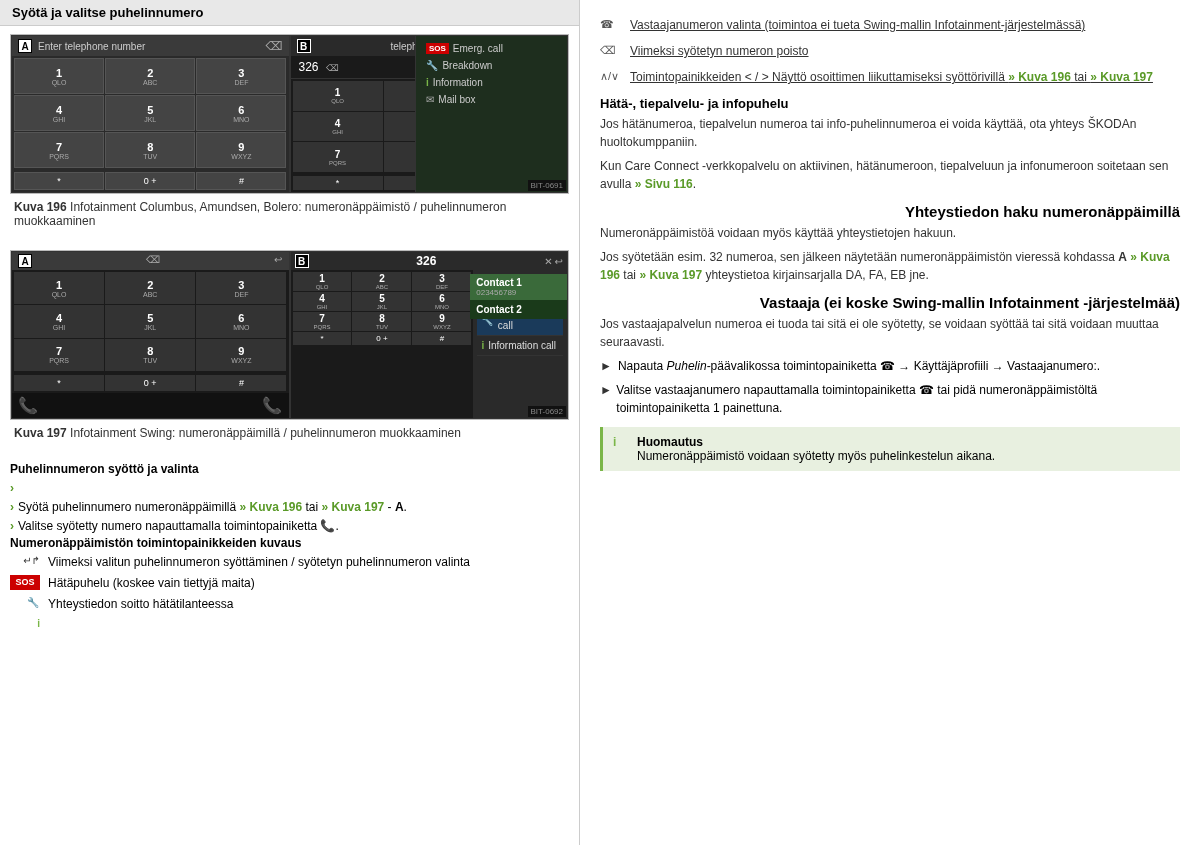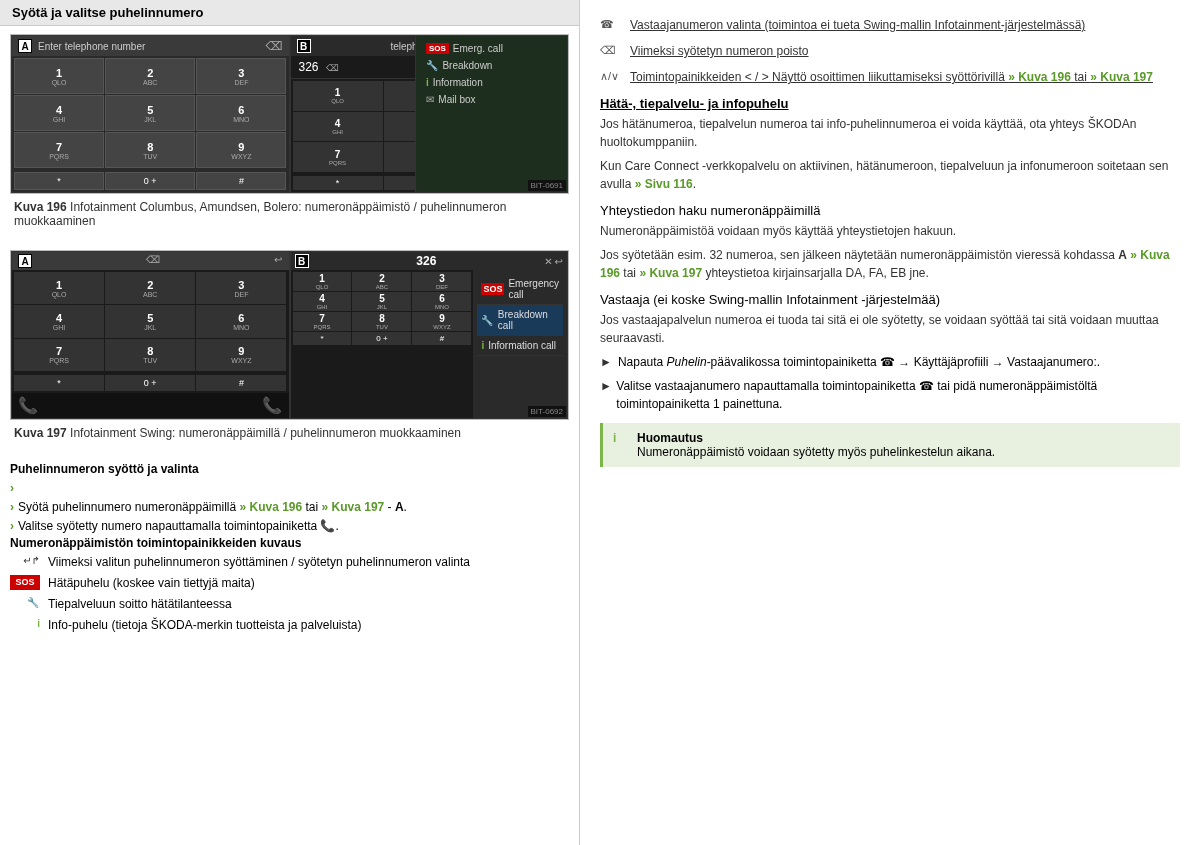--- a/index.html
+++ b/index.html
@@ -275,33 +275,33 @@
     .right-text {
       flex: 1;
       color: #333;
       text-decoration: underline;
     }
     .right-section h4 {
       font-weight: bold;
       font-size: 13px;
       margin-bottom: 4px;
       margin-top: 10px;
-      text-decoration: underline;
     }
     .right-section p {
       font-size: 12px;
       line-height: 1.5;
       margin-bottom: 6px;
       color: #333;
     }
     .right-section h3 {
-      font-weight: normal;
-      font-size: 13px;
+      font-weight: bold;
+      font-size: 15px;
       margin-bottom: 4px;
       margin-top: 10px;
+      text-align: right;
     }
     .bullet-item {
       display: flex;
       gap: 6px;
       font-size: 12px;
       line-height: 1.5;
       margin-bottom: 6px;
     }
     .bullet-sym {
       color: #333;
@@ -635,20 +635,30 @@
                 <span style="font-size:10px;color:#7ab648;">🔧</span>
                 <span>Breakdown call</span>
               </div>
               <div class="swing-menu-item">
                 <span style="font-size:10px;color:#7ab648;font-weight:bold;">i</span>
                 <span>Information call</span>
               </div>
             </div>
           </div>
 
+          <div style="position:absolute;right:0;top:22px;width:35%;background:#1a3a1a;font-size:9px;color:#fff;">
+            <div class="contact-item active">
+              <div class="contact-name">Contact 1</div>
+              <div class="contact-num">023456789</div>
+            </div>
+            <div class="contact-item">
+              <div class="contact-name">Contact 2</div>
+              <div class="contact-num"></div>
+            </div>
+          </div>
         </div>
       </div>
 
       <span class="bit-label">BIT-0692</span>
     </div>
     <div class="figure-caption">
       <strong>Kuva 197</strong>
       <span>Infotainment Swing: numeronäppäimillä / puhelinnumeron muokkaaminen</span>
     </div>
   </div>
@@ -671,25 +681,24 @@
     <div class="icon-item">
       <span class="icon-sym">↵↱</span>
       <span>Viimeksi valitun puhelinnumeron syöttäminen / syötetyn puhelinnumeron valinta</span>
     </div>
     <div class="icon-item">
       <span class="icon-sym" style="font-size:9px;background:#c00;color:#fff;padding:1px 3px;font-weight:bold;width:auto;min-width:30px;text-align:center;">SOS</span>
       <span>Hätäpuhelu (koskee vain tiettyjä maita)</span>
     </div>
     <div class="icon-item">
       <span class="icon-sym">🔧</span>
-      <span>Tiepalveluun soitto hätätilanteessa</span>
+      <span>Yhteystiedon soitto hätätilanteessa</span>
     </div>
     <div class="icon-item">
       <span class="icon-sym" style="font-weight:bold;color:#7ab648;">i</span>
-      <span>Info-puhelu (tietoja ŠKODA-merkin tuotteista ja palveluista)</span>
     </div>
   </div>
 
 
 </div>
 
 <div class="right-panel">
 
   <div class="right-icon-row">
     <span class="right-icon">☎</span>

